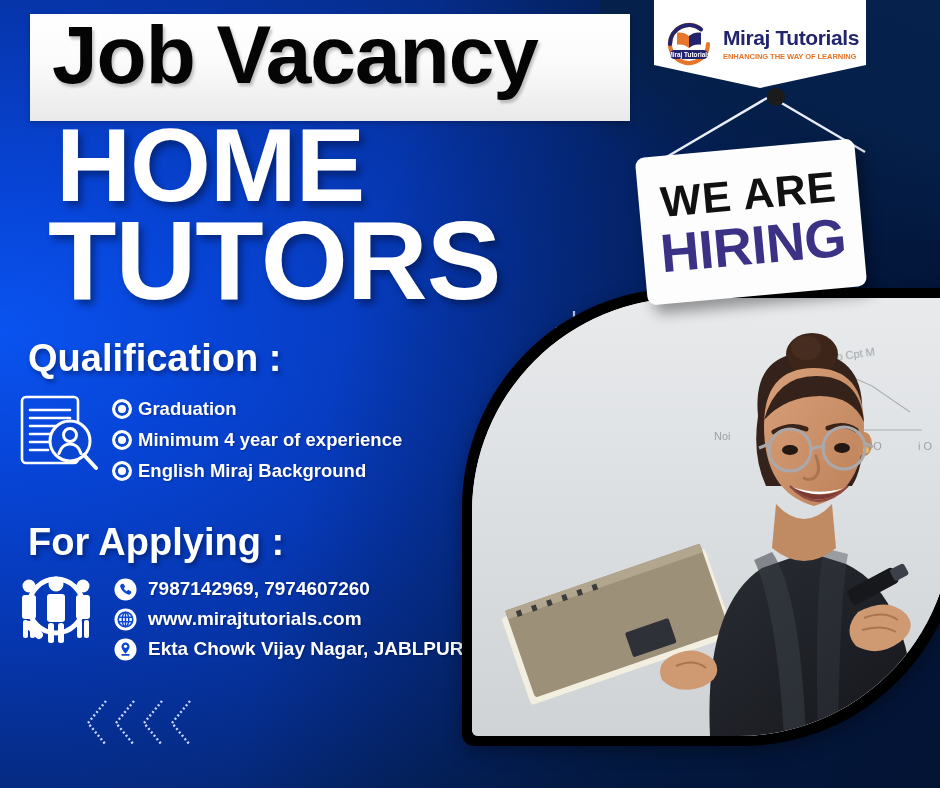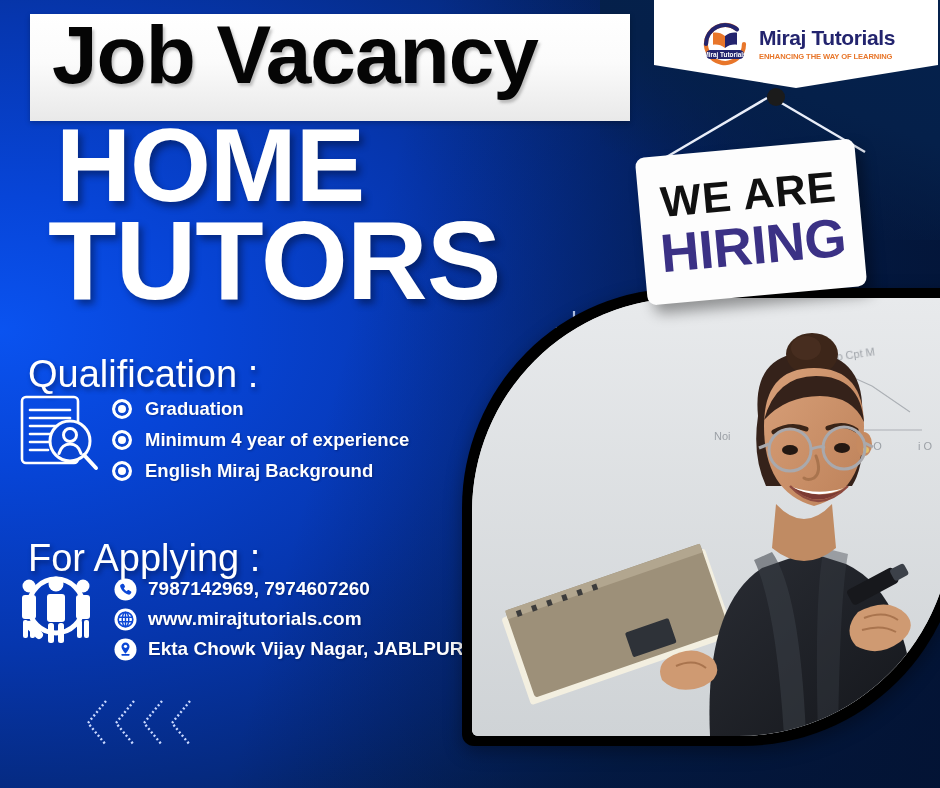--- a/index.html
+++ b/index.html
@@ -38,39 +38,38 @@
   .headline{
     position:absolute;left:48px;top:120px;width:560px;
     color:#fff;font-weight:700;line-height:.88;letter-spacing:-1px;
     text-shadow:4px 5px 7px rgba(0,10,40,.45);
   }
   .headline .l1{font-size:104px;display:block;padding-left:8px;}
   .headline .l2{font-size:112px;display:block;}
 
   
   .sec-title{
-    position:absolute;color:#fff;font-weight:400;font-size:38px;
+    position:absolute;color:#fff;font-weight:700;font-size:38px;
     text-shadow:2px 3px 5px rgba(0,8,36,.45);
-    margin-top:16px;
   }
   #qual-title{left:28px;top:337px;}
   #apply-title{left:28px;top:521px;}
 
   
   .qual-wrap{position:absolute;left:14px;top:388px;display:flex;align-items:flex-start;}
   .qual-icon{width:88px;height:86px;flex:0 0 88px;margin-top:2px;}
   .qual-list{margin-left:10px;padding-top:6px;}
   .qual-item{display:flex;align-items:center;height:30px;margin-bottom:1px;}
   .dot{
     width:20px;height:20px;border-radius:50%;flex:0 0 20px;
     background:#ffffff;border:3.5px solid #ffffff;
     box-shadow:inset 0 0 0 3px #0b46cf;
   }
   .qual-item .txt{
-    color:#fff;font-weight:700;font-size:18.5px;margin-left:13px;white-space:nowrap;
+    color:#fff;font-weight:700;font-size:18.5px;margin-left:6px;white-space:nowrap;
     text-shadow:1px 1px 2px rgba(0,10,40,.35);
     text-align:center;
   }
 
   
   .apply-wrap{position:absolute;left:14px;top:568px;display:flex;align-items:flex-start;}
   .apply-icon{width:92px;height:92px;flex:0 0 92px;}
   .contact-list{margin-left:8px;padding-top:6px;}
   .c-row{display:flex;align-items:center;height:30px;}
   .c-ico{width:23px;height:23px;flex:0 0 23px;}
@@ -78,21 +77,21 @@
     color:#fff;font-weight:700;font-size:19px;margin-left:11px;white-space:nowrap;
     text-shadow:1px 1px 2px rgba(0,10,40,.35);
   }
 
   
   .chevrons{position:absolute;left:78px;top:693px;width:120px;height:60px;}
   .brackets{position:absolute;left:508px;top:305px;width:110px;height:92px;}
 
   
   .logo-banner{
-    position:absolute;left:654px;top:0;width:284px;height:88px;
+    position:absolute;left:654px;top:0;width:212px;height:88px;
     background:#fff;
     clip-path:polygon(0 0,100% 0,100% 74%,50% 100%,0 74%);
     display:flex;align-items:center;justify-content:center;
     filter:drop-shadow(0 2px 4px rgba(0,0,0,.3));
   }
   .logo-inner{display:flex;align-items:center;padding:0 6px;}
   .logo-mark{width:56px;height:56px;flex:0 0 56px;}
   .logo-text{margin-left:6px;display:flex;flex-direction:column;justify-content:center;}
   .logo-name{font-size:21px;font-weight:700;color:#23246e;letter-spacing:-.4px;line-height:1;white-space:nowrap;}
   .logo-tag{font-size:7.6px;font-weight:700;color:#e8762a;letter-spacing:-.1px;margin-top:4px;white-space:nowrap;}

